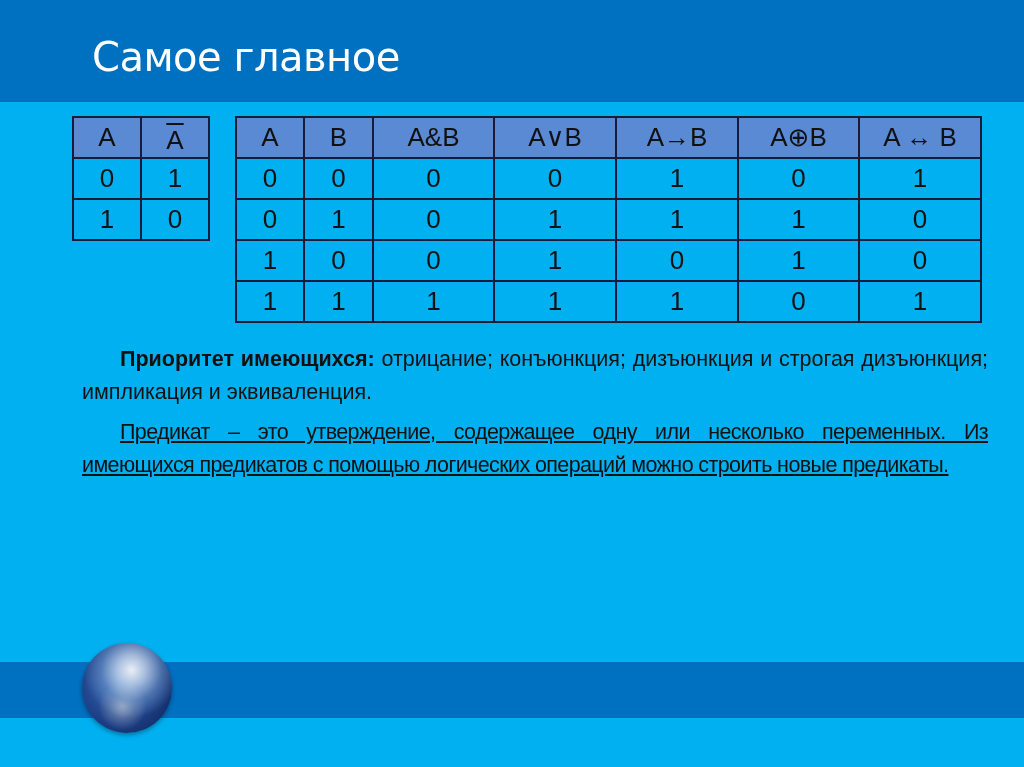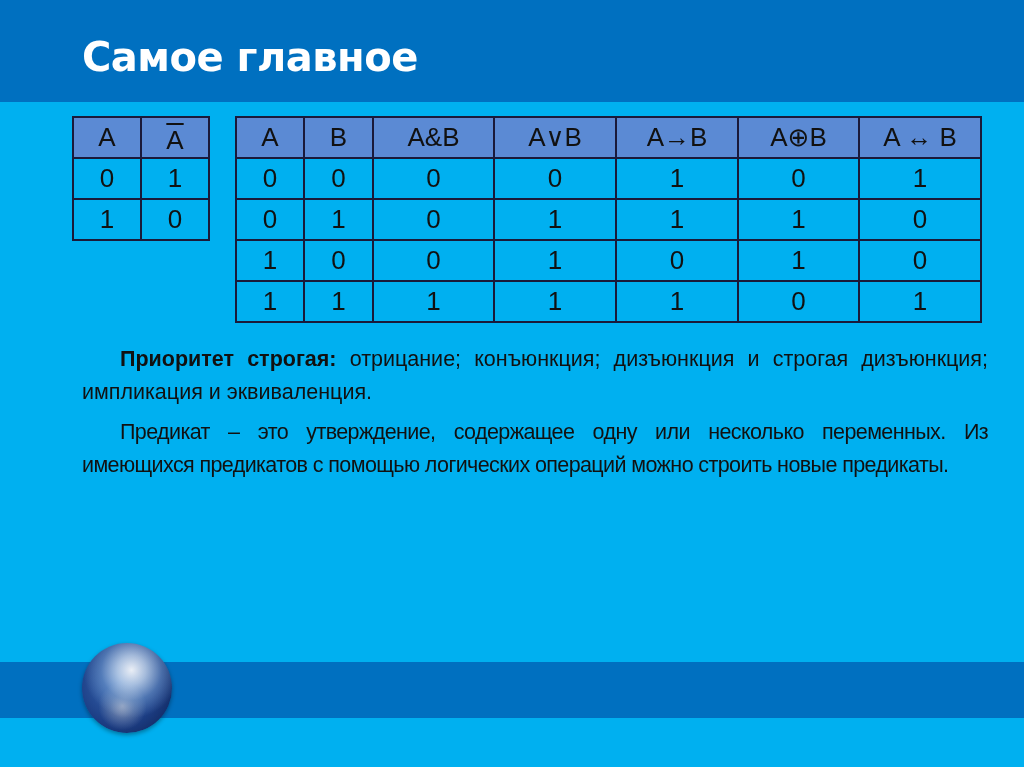--- a/index.html
+++ b/index.html
@@ -7,22 +7,22 @@
     width: 1024px; height: 767px; position: relative; overflow: hidden;
     background: #00B0F0;
     font-family: "Liberation Sans", sans-serif;
     color: #111;
   }
   .top-band {
     position: absolute; left: 0; top: 0; width: 1024px; height: 102px;
     background: #0070C0;
   }
   .title {
-    position: absolute; left: 82px; top: 34px;
-    font-family: "DejaVu Sans", sans-serif; font-weight: bold;
+    position: absolute; left: 92px; top: 34px;
+    font-family: "DejaVu Sans", sans-serif; font-weight: normal;
     font-size: 40px; color: #fff; letter-spacing: -0.5px;
   }
   .bottom-band {
     position: absolute; left: 0; top: 662px; width: 1024px; height: 56px;
     background: #0070C0;
   }
   table.tt {
     position: absolute; border-collapse: collapse;
     font-family: "Liberation Sans", sans-serif; font-size: 26px;
   }
@@ -35,21 +35,21 @@
   #neg-table td { width: 66px; }
   #main-table { left: 235px; top: 116px; }
   .overline { text-decoration: overline; }
   .neg-head-cell span { display:inline-block; margin-top: 6px; }
   .text-block {
     position: absolute; left: 82px; width: 906px;
     font-size: 21.5px; line-height: 33px; text-align: justify;
   }
   .text-block p { margin: 0 0 7px 0; text-indent: 38px; }
   .bold { font-weight: bold; }
-  .narrow { font-family: "Liberation Sans", sans-serif; letter-spacing: -0.6px; transform-origin: left; }
+  .narrow { font-family: "Liberation Sans", sans-serif; letter-spacing: -0.6px; transform-origin: left; text-decoration: underline; }
   .globe {
     position: absolute; left: 82px; top: 643px; width: 90px; height: 90px;
     border-radius: 50%;
     background:
       radial-gradient(circle at 55% 30%, rgba(255,255,255,0.9) 0%, rgba(220,235,250,0.7) 18%, rgba(120,160,210,0.5) 38%, rgba(20,50,120,0) 60%),
       radial-gradient(circle at 45% 70%, rgba(190,190,200,0.8) 0%, rgba(160,170,190,0.4) 15%, rgba(0,0,0,0) 30%),
       radial-gradient(circle at 40% 45%, #3a6bb5 0%, #1d3f86 55%, #0b1d4e 100%);
     box-shadow: 0 2px 4px rgba(0,0,0,0.35);
   }
 </style>
@@ -129,18 +129,18 @@
     <td>1</td>
     <td>1</td>
     <td>1</td>
     <td>0</td>
     <td>1</td>
   </tr>
 </tbody>
   </table>
 
 <div class="text-block" style="top:343px;">
-  <p><span class="bold">Приоритет строгая:</span><span> отрицание; конъюнкция; дизъюнкция и строгая дизъюнкция; импликация и  эквиваленция.</span></p>
+  <p><span class="bold">Приоритет имеющихся:</span><span> отрицание; конъюнкция; дизъюнкция и строгая дизъюнкция; импликация и  эквиваленция.</span></p>
   <p class="narrow">Предикат – это утверждение, содержащее одну или несколько переменных. Из имеющихся предикатов с помощью логических операций можно строить новые предикаты.</p>
 </div>
 
 <div class="bottom-band"></div>
 <div class="globe"></div>
 
 </body></html>

